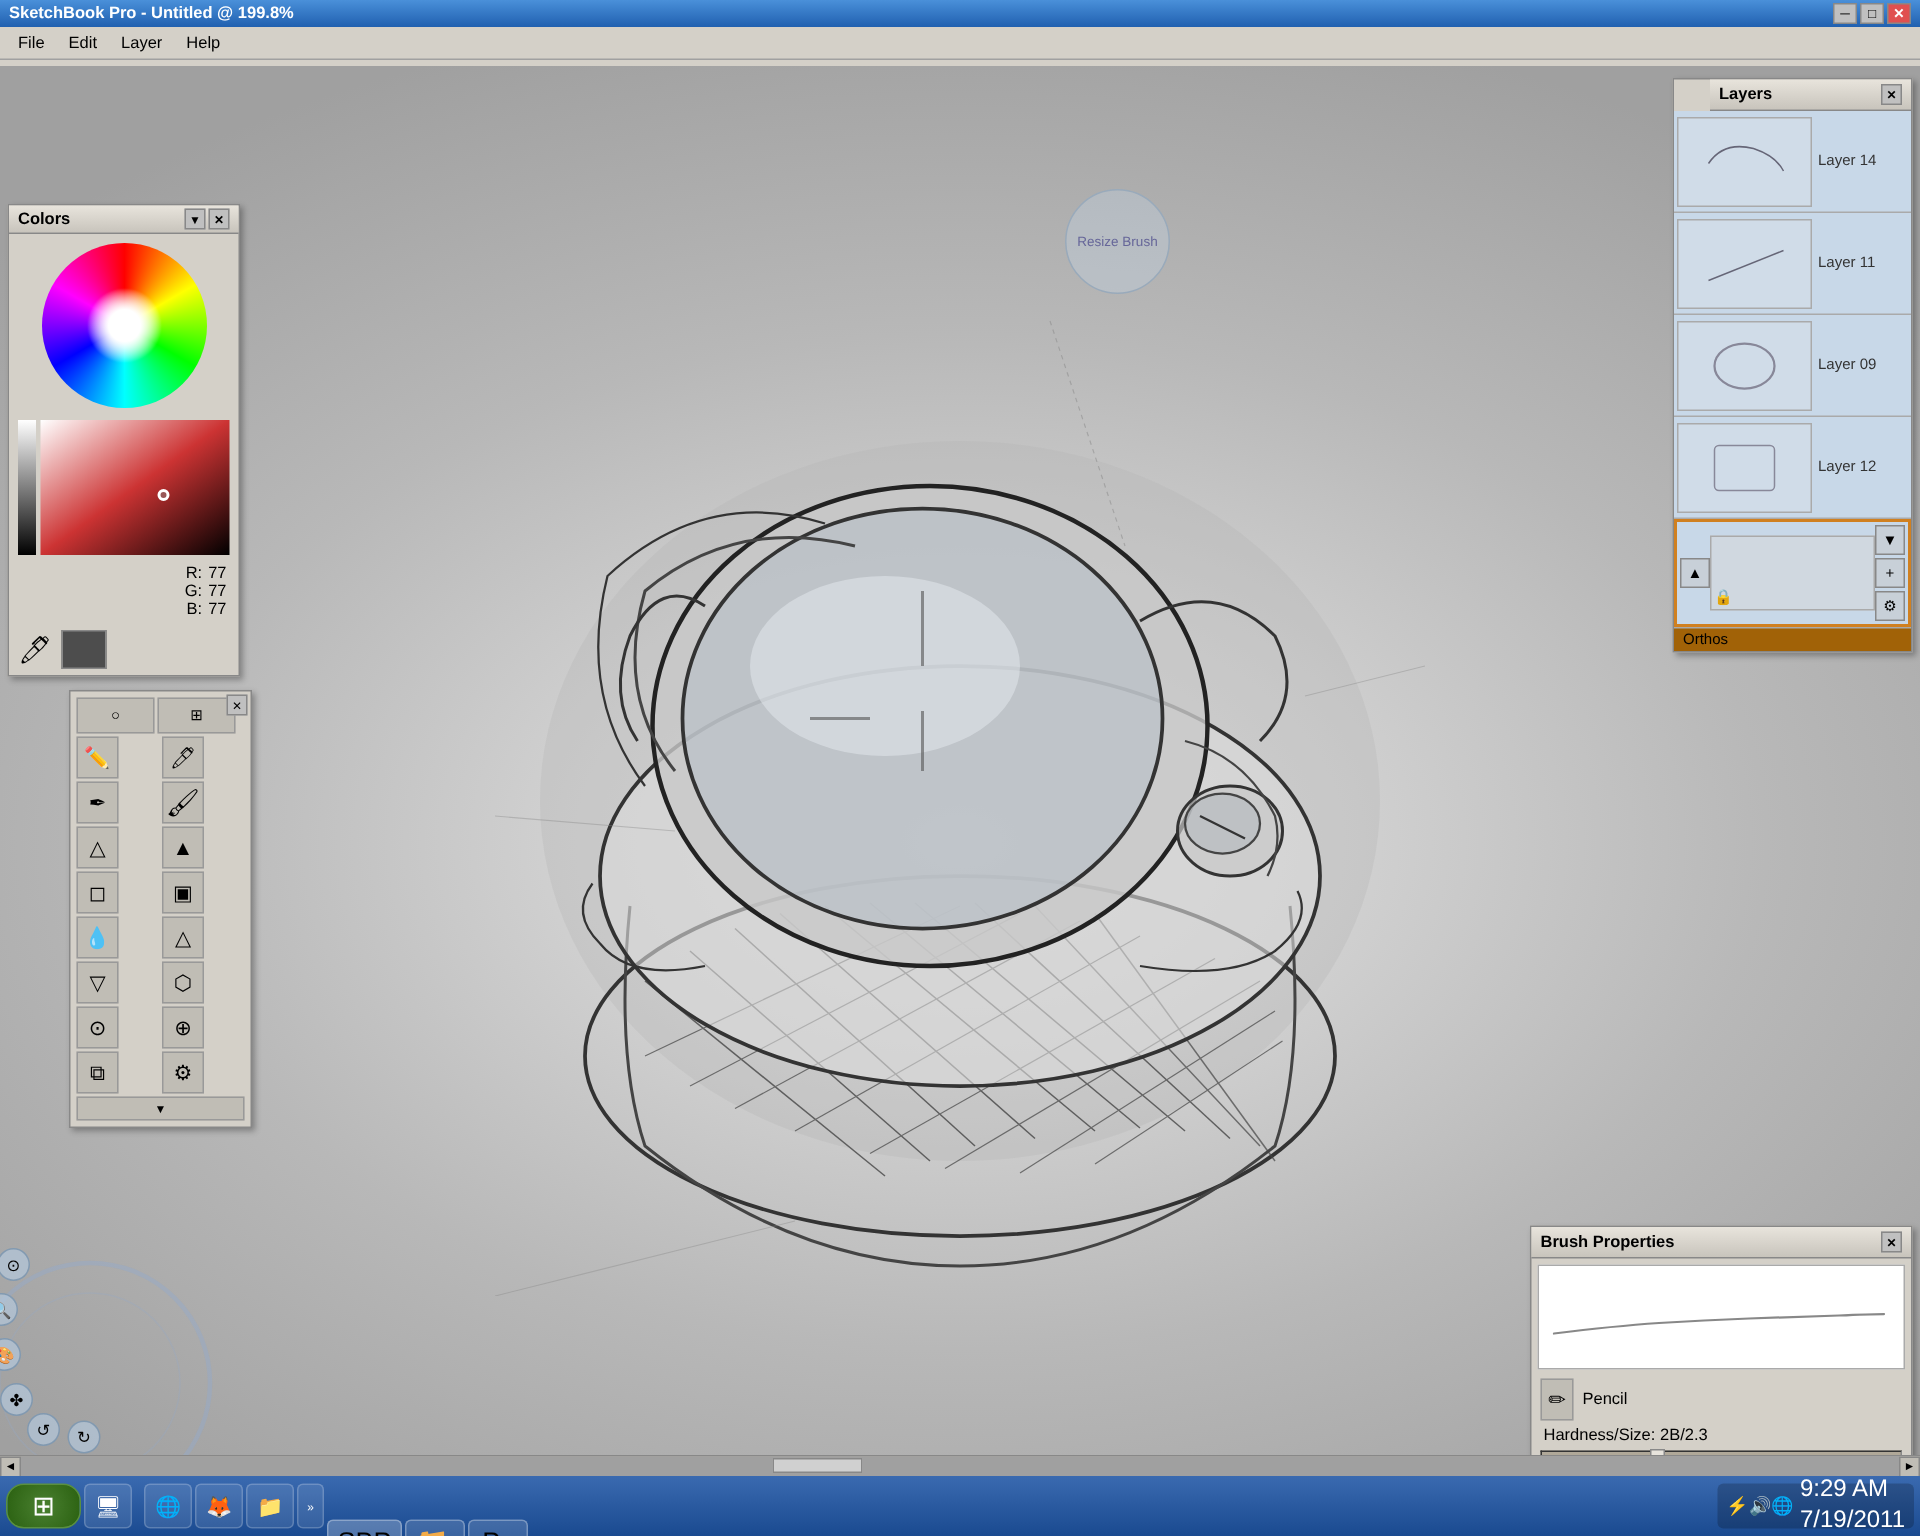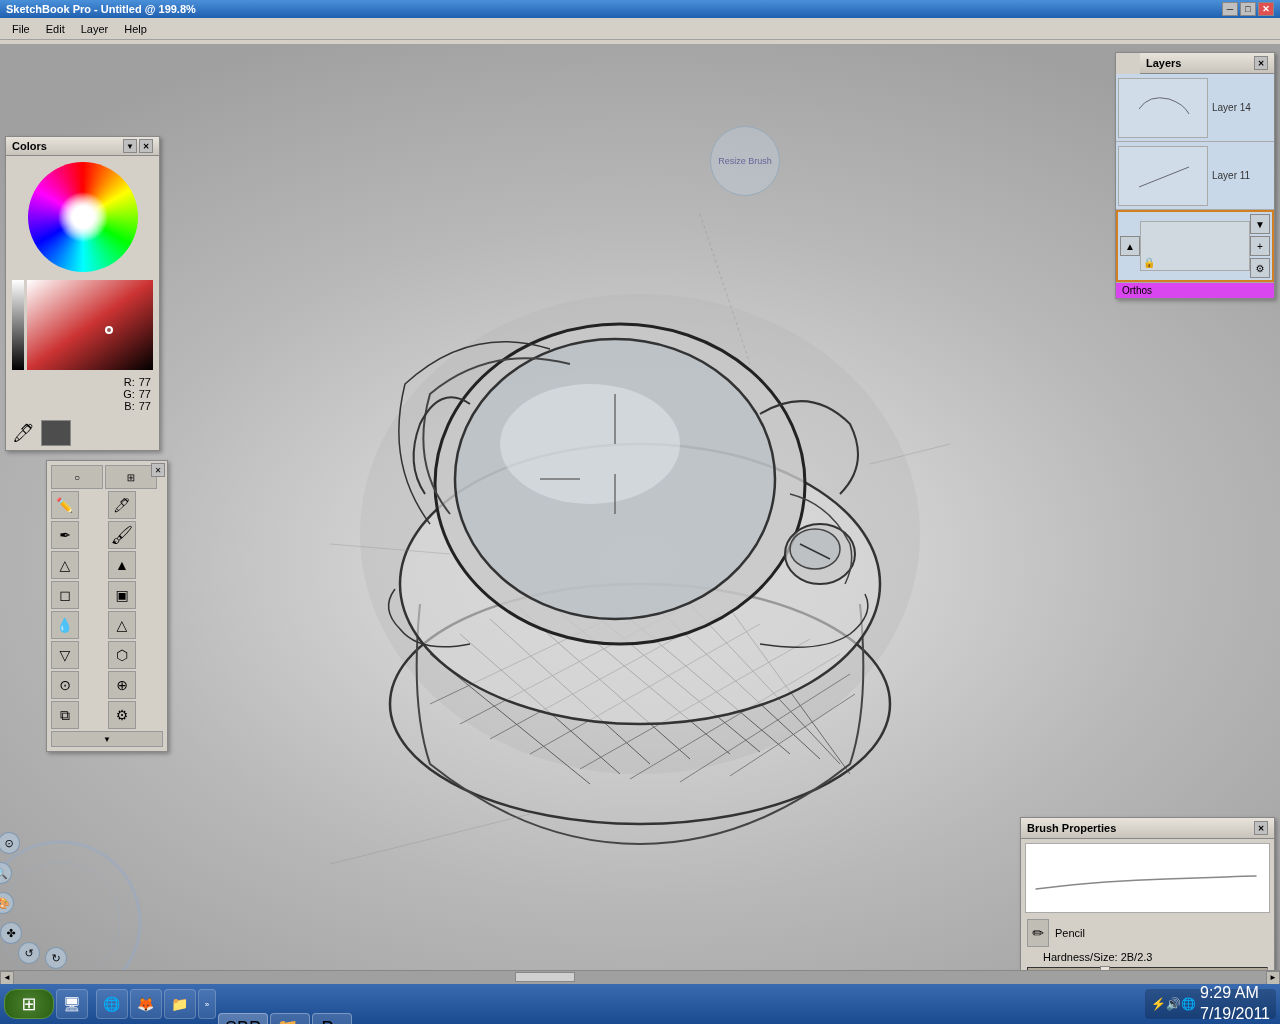--- a/index.html
+++ b/index.html
@@ -325,21 +325,21 @@
       gap: 6px;
     }
     #brush-name-icon {
       width: 22px; height: 28px;
       background: #c0bdb5;
       border: 1px solid #999;
       display: flex; align-items: center; justify-content: center;
       font-size: 14px;
     }
     #brush-hardness-row {
-      padding: 2px 22px;
+      padding: 2px 8px;
       font-size: 11px;
     }
     #brush-slider-row {
       padding: 2px 6px 4px;
     }
     .brush-slider {
       width: 100%;
       height: 12px;
       background: #b0a898;
       border: 1px inset #888;
@@ -659,37 +659,53 @@
 
     <div class="layer-item">
       <div class="layer-thumb">
         <svg width="88" height="58" viewBox="0 0 88 58">
             <line x1="20" y1="40" x2="70" y2="20" stroke="#667" stroke-width="1"></line>
           </svg>
       </div>
       <span class="layer-name">Layer 11</span>
     </div>
 
-
-
-
+    <div class="layer-item">
+      <div class="layer-thumb">
+        <svg width="88" height="58" viewBox="0 0 88 58">
+            <ellipse cx="44" cy="29" rx="20" ry="15" fill="none" stroke="#889" stroke-width="1.5"></ellipse>
+          </svg>
+      </div>
+      <span class="layer-name">Layer 09</span>
+    </div>
+
+
+
+    <div class="layer-item">
+      <div class="layer-thumb">
+        <svg width="88" height="58" viewBox="0 0 88 58">
+            <rect x="24" y="14" width="40" height="30" rx="3" fill="none" stroke="#889" stroke-width="1"></rect>
+          </svg>
+      </div>
+      <span class="layer-name">Layer 12</span>
+    </div>
   </div>
 
   <div id="layers-controls">
     <div class="layers-ctrl-btn">▲</div>
     <div class="layer-active-thumb">
       <div style="position:absolute;bottom:2px;left:2px;font-size:10px;">🔒</div>
     </div>
     <div style="display:flex;flex-direction:column;gap:2px;">
       <div class="layers-ctrl-btn">▼</div>
       <div class="layers-ctrl-btn">+</div>
       <div class="layers-ctrl-btn">⚙</div>
     </div>
   </div>
-  <div style="padding:2px 6px;font-size:10px;background:#d946ef;border-top:1px solid #aaa;">
+  <div style="padding:2px 6px;font-size:10px;background:#a16207;border-top:1px solid #aaa;">
     <span>Orthos</span>
   </div>
 </div>
 
 <div id="brush-props-panel">
   <div id="brush-props-header">
     <span>Brush Properties</span>
     <div class="panel-close-btn">✕</div>
   </div>
   <div id="brush-preview">

